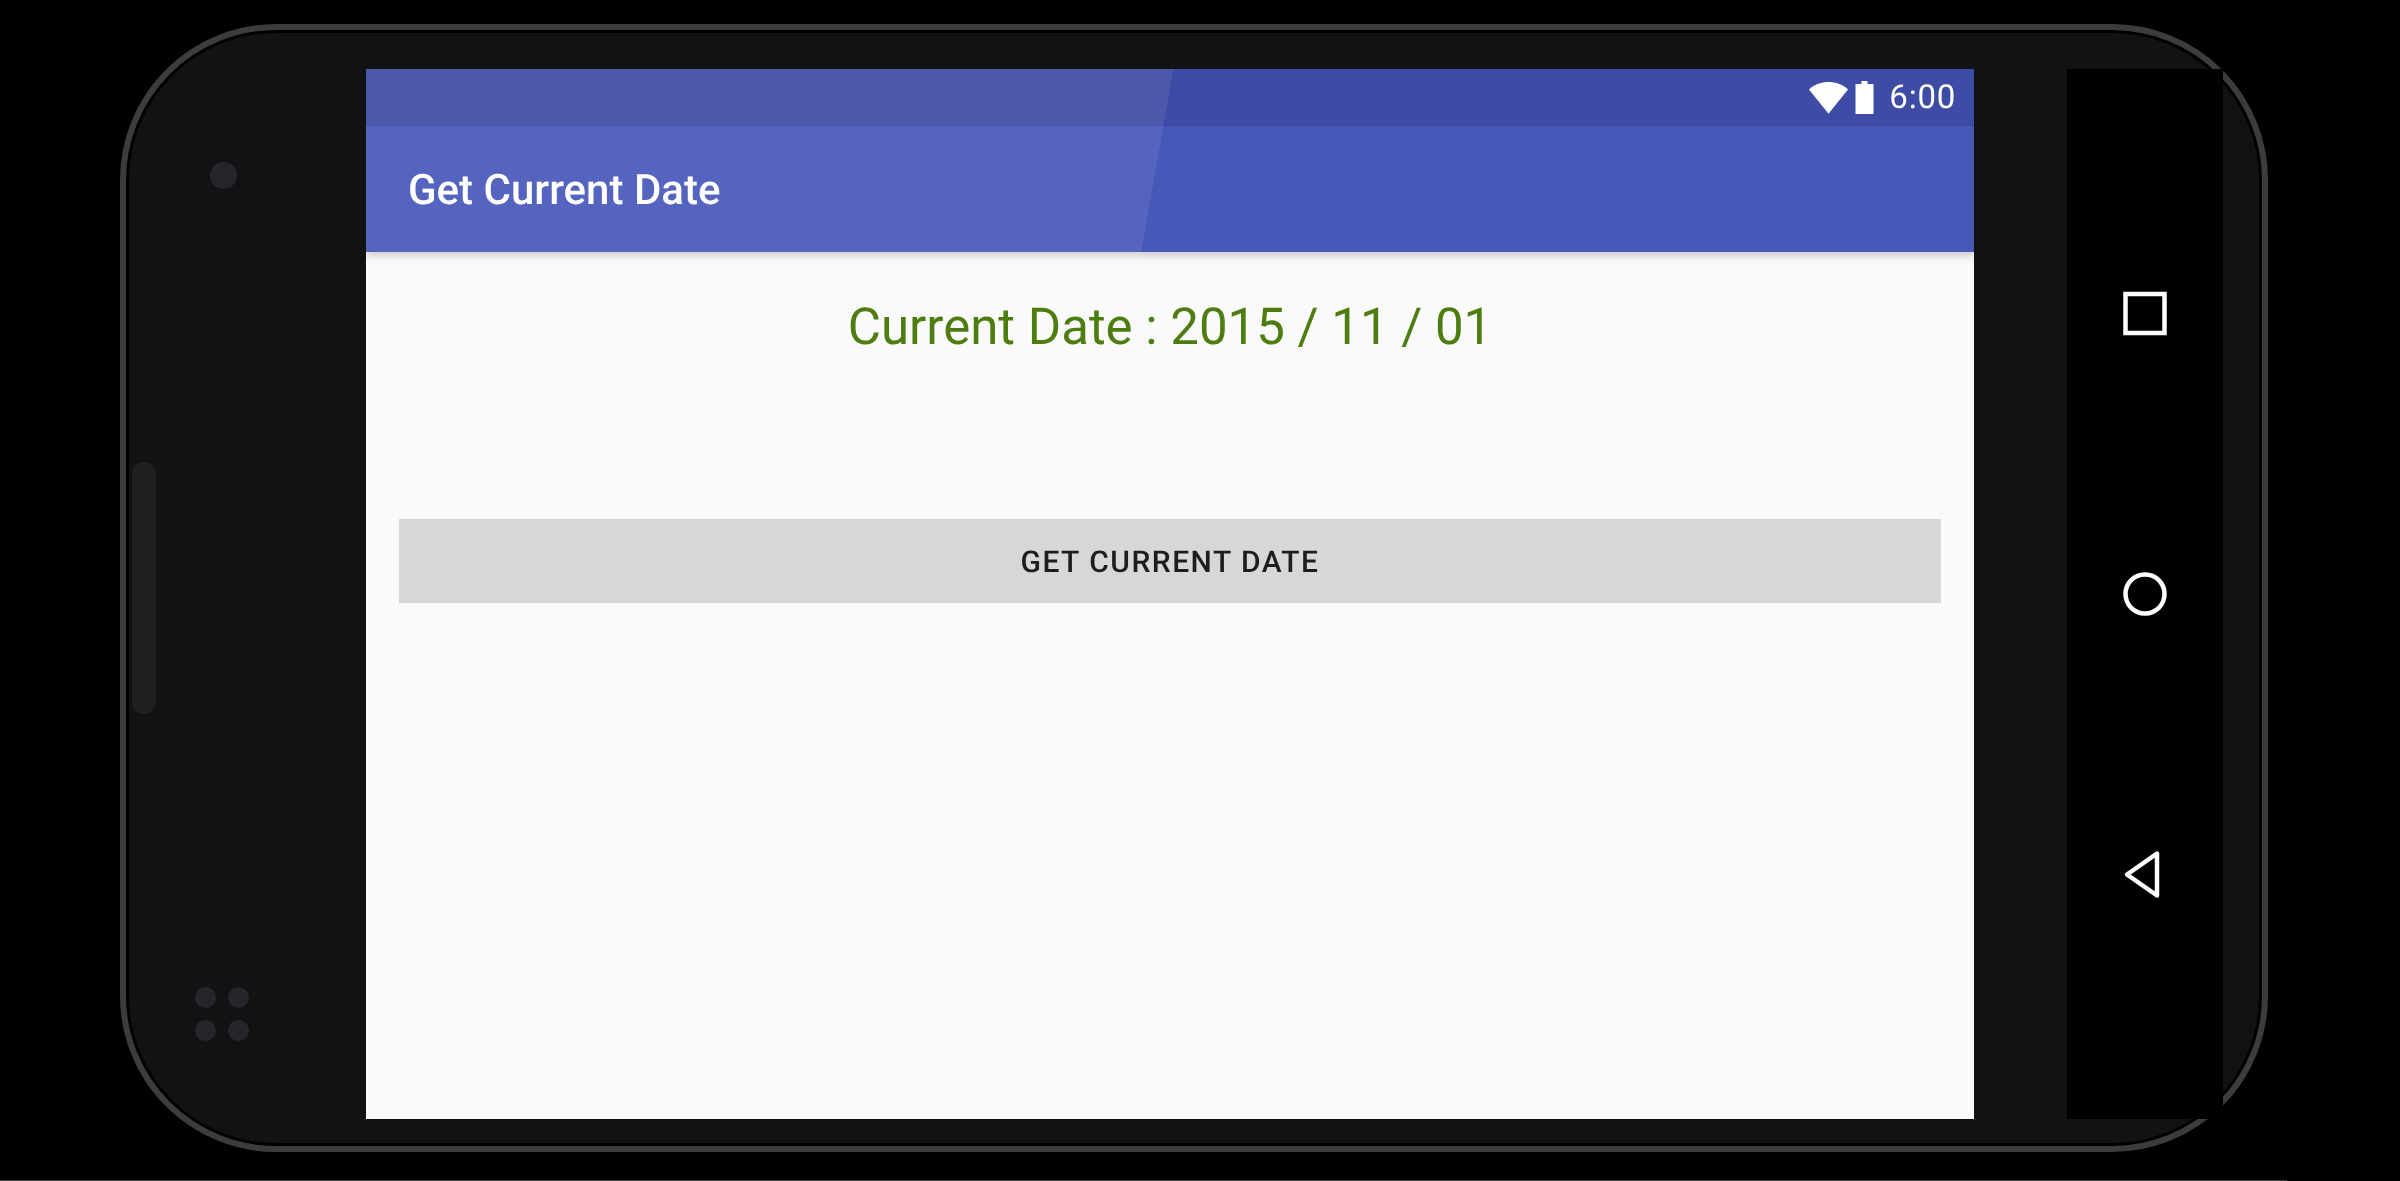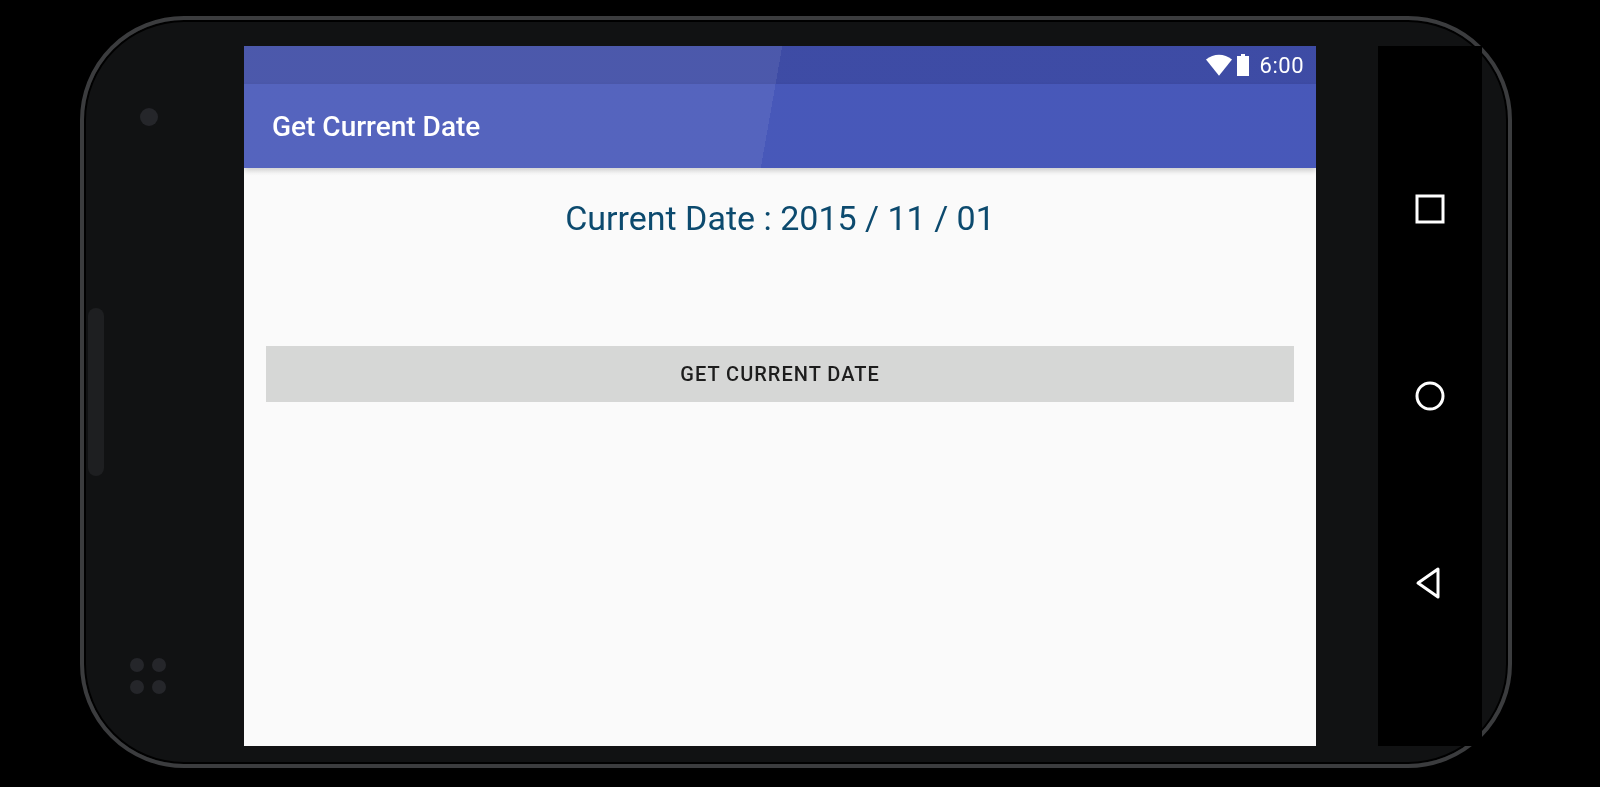--- a/index.html
+++ b/index.html
@@ -114,21 +114,21 @@
     z-index: 5;
   }
 
   
   .content {
     padding: 30px 22px 0 22px;
   }
   .date-line {
     text-align: center;
     font-size: 34px;
-    color: #0c4a6e;
+    color: #4d7c0f;
   }
   .btn {
     display: block;
     width: 100%;
     margin-top: 108px;
     height: 56px;
     background: #d6d7d6;
     border: none;
     font-size: 20px;
     letter-spacing: 1px;

